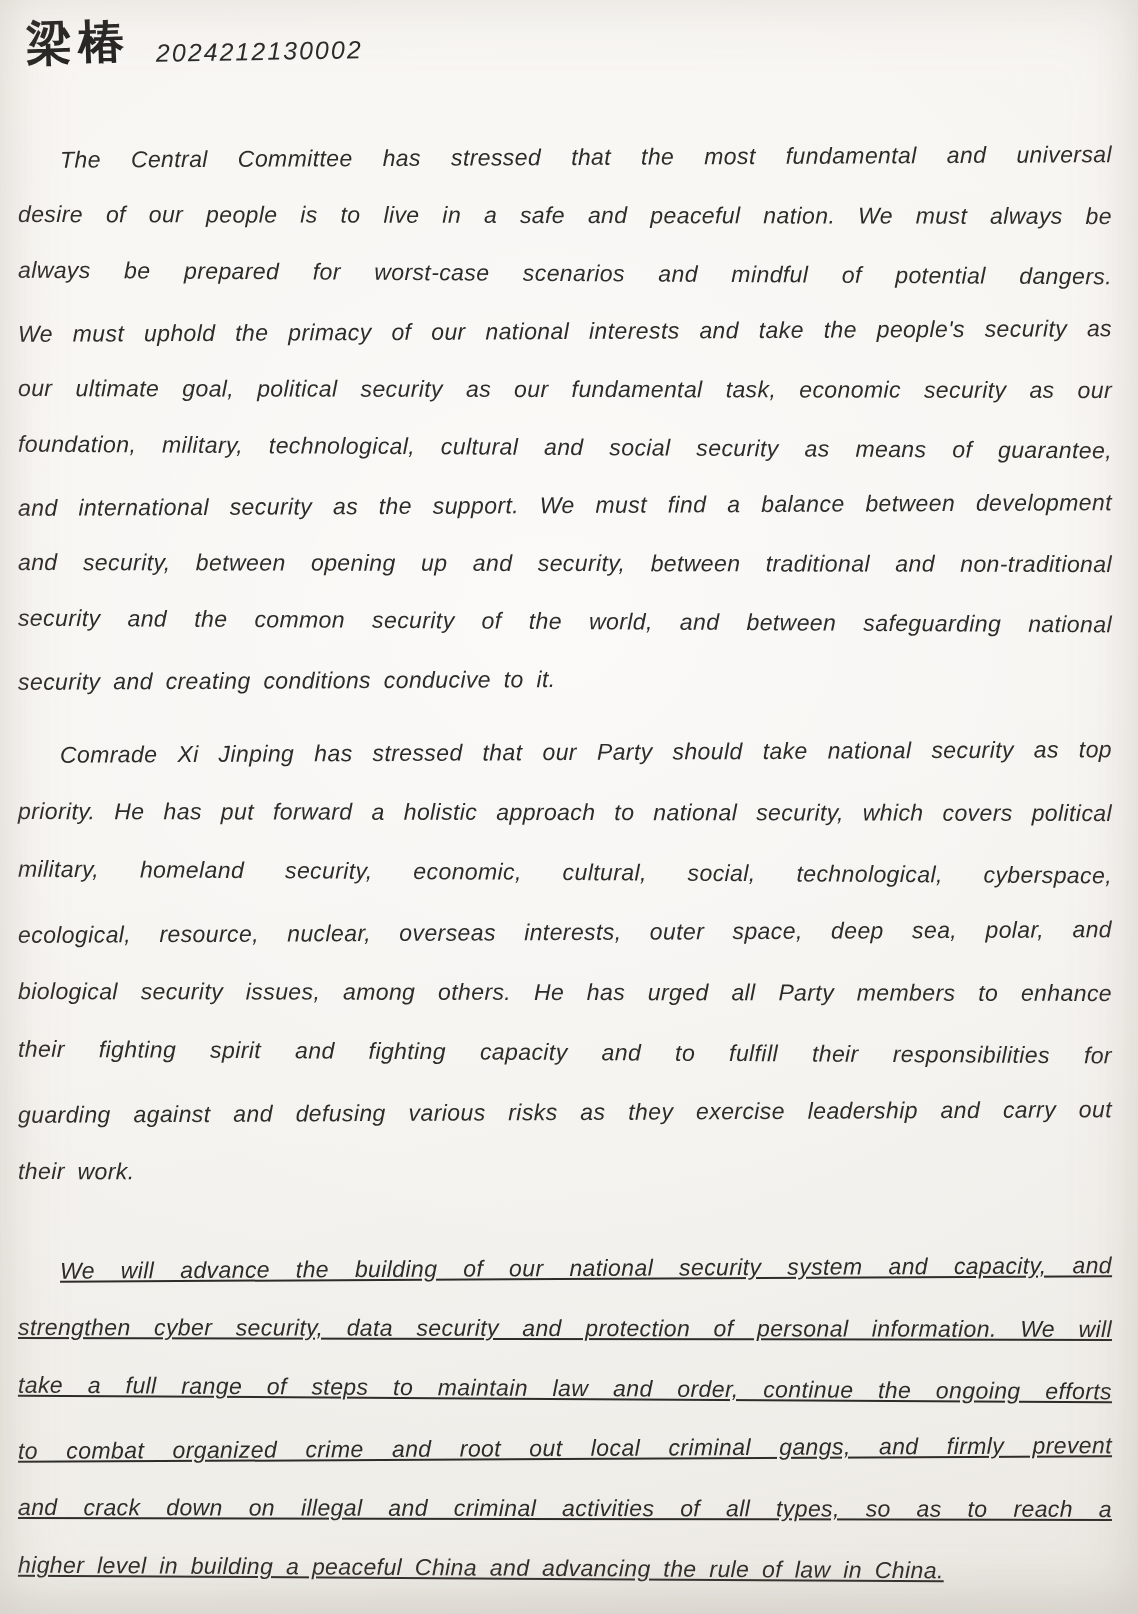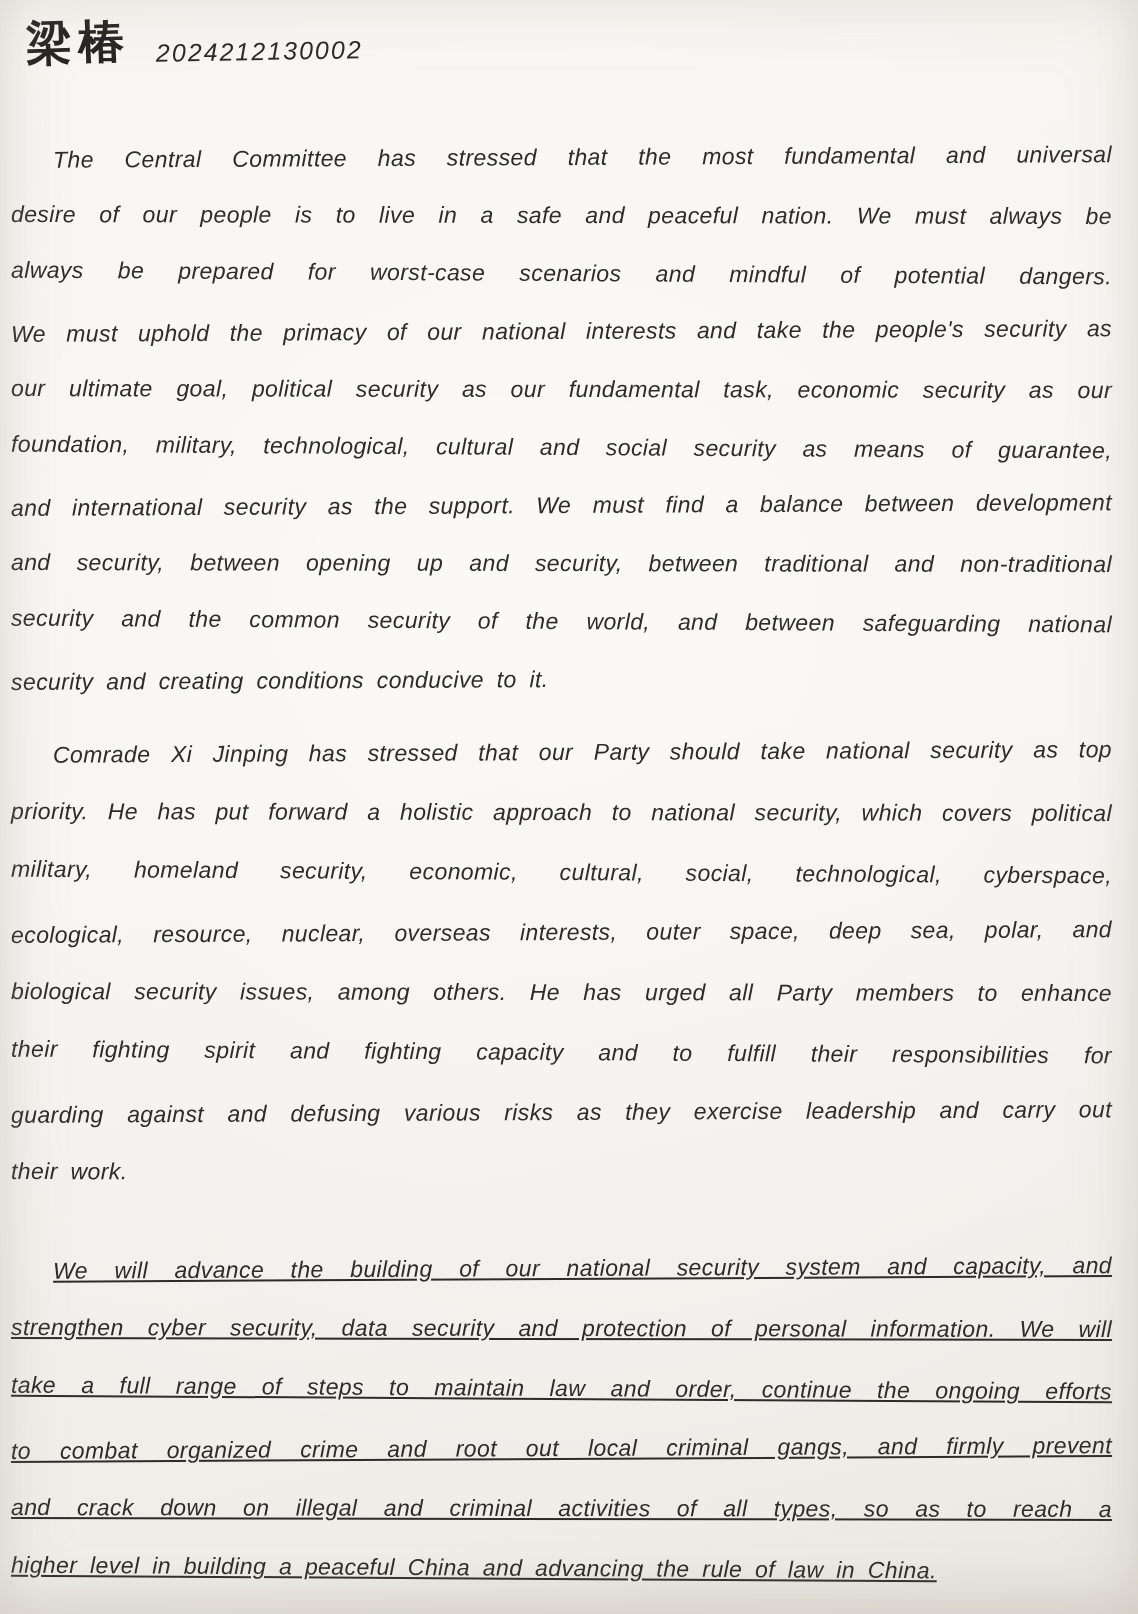--- a/index.html
+++ b/index.html
@@ -29,21 +29,21 @@
     color:#262523;
   }
   .serial{
     font-size:25px;font-style:italic;
     letter-spacing:2px;
     padding-bottom:8px;
     transform:rotate(-1deg);
     color:#2b2a28;
   }
   .content{
-    position:absolute;top:128px;left:11px;right:26px;
+    position:absolute;top:128px;left:18px;right:26px;
   }
   .para{margin:0;}
   .para1 .line{line-height:58px;}
   .para2 .line{line-height:60px;}
   .para3 .line{line-height:60px;}
   .para2{margin-top:14px;}
   .para3{margin-top:36px;text-decoration:underline;}
   .line{
     font-size:23px;font-style:italic;
     letter-spacing:.4px;word-spacing:3px;

